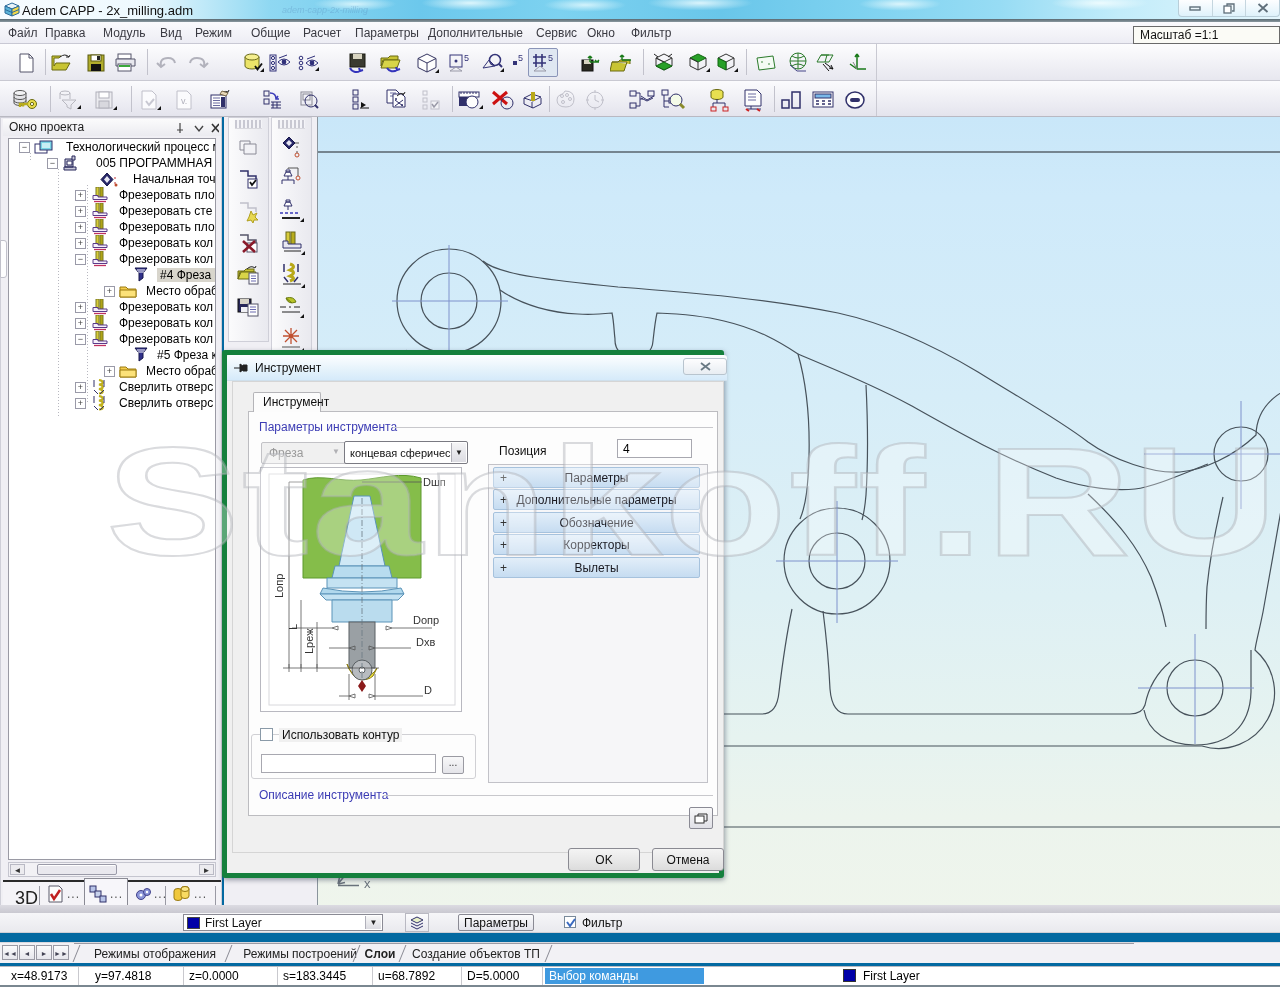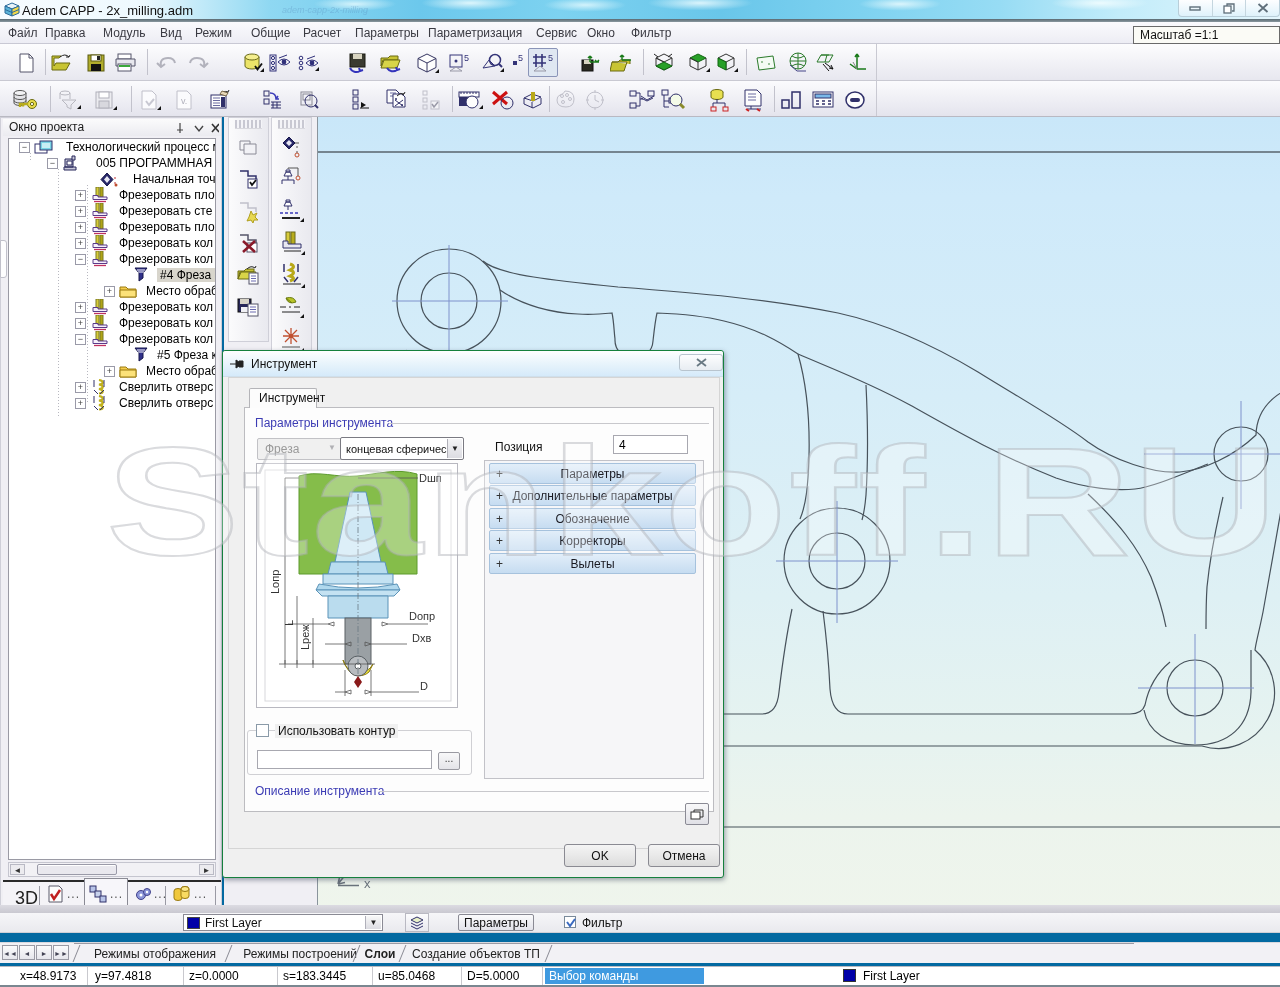--- a/index.html
+++ b/index.html
@@ -52,21 +52,21 @@
 
 #canvas{position:absolute;left:317px;top:117px;width:963px;height:795px;background:linear-gradient(#c9e7f9 0px,#cfeafa 80px,#d6edf8 280px,#def0f4 480px,#e6f3f0 620px,#ecf4ed 700px,#eff5ec 795px);border-left:1px solid #8a949c;overflow:hidden}
 
 #botgrey{position:absolute;left:0;top:905px;width:1280px;height:8px;background:linear-gradient(#dcdbe2,#c9c8d0)}
 #layerbar{position:absolute;left:0;top:913px;width:1280px;height:20px;background:linear-gradient(#f6f6f8,#e9e9ee);border-bottom:1px solid #cfcfd6;font-size:12px;color:#111}
 #tabstrip{position:absolute;left:0;top:942px;width:1280px;height:21px;background:#f2f1f5;border-top:1px solid #d8d8de;font-size:12px;color:#222}
 #statusbar{position:absolute;left:0;top:966px;width:1280px;height:19px;background:#fff;border-top:1px solid #b9b9c0;font-size:12px;color:#000}
 #statusbar .sf{position:absolute;top:0;height:18px;border-right:1px solid #c9c9ce;padding:2px 0 0 4px}
 #botline{position:absolute;left:0;top:985px;width:1280px;height:2px;background:#7a8790}
 
-#dlg{position:absolute;left:222px;top:350px;width:502px;height:528px;background:#f0f0f0;border:1px solid #15803d;border-radius:3px;box-shadow:1px 2px 5px rgba(60,70,90,.5);z-index:20}
+#dlg{position:absolute;left:222px;top:350px;width:502px;height:528px;background:#f0f0f0;border:5px solid #15803d;border-radius:3px;box-shadow:1px 2px 5px rgba(60,70,90,.5);z-index:20}
 #dlgtitle{position:absolute;left:0;top:0;width:500px;height:26px;background:linear-gradient(#fdfeff,#e4f2fb 60%,#d5eafa);border-bottom:1px solid #cfdfeb;border-radius:3px 3px 0 0;font-size:12px;color:#111}
 #dlgclose{position:absolute;left:456px;top:3px;width:44px;height:17px;background:linear-gradient(#fdfdfe,#e8edf2);border:1px solid #b8c4ce;border-radius:3px;display:flex;align-items:center;justify-content:center;color:#5a6a74}
 #dlgbody{position:absolute;left:5px;top:26px;width:492px;height:472px;background:#f0f0f0;border:1px solid #d5d5d5}
 #dtab{position:absolute;left:20px;top:10px;width:68px;height:20px;background:#fcfcfc;border:1px solid #b4b4b8;border-bottom:none;border-radius:2px 2px 0 0;font-size:12px;color:#111;padding:2px 0 0 9px;z-index:2}
 #dpage{position:absolute;left:15px;top:29px;width:470px;height:405px;background:#fdfdfd;border:1px solid #bcbcc0}
 .blab{color:#3c3cb4;font-size:12px;position:absolute}
 .hline{position:absolute;height:1px;background:#c8c8cc}
 .fld{position:absolute;background:#fff;border:1px solid #a8a8b0;font-size:12px;color:#000}
 #ok,#cancel{position:absolute;top:493px;width:72px;height:23px;background:linear-gradient(#f4f4f4,#e9e9e9 50%,#dcdcdc);border:1px solid #8a8a92;border-radius:3px;font-size:12px;color:#111;text-align:center;padding-top:4px}
 
@@ -112,21 +112,21 @@
     </div>
 <div id="menubar">
 <span style="left:8px">Файл</span>
       <span style="left:45px">Правка</span>
       <span style="left:103px">Модуль</span>
       <span style="left:160px">Вид</span>
       <span style="left:195px">Режим</span>
       <span style="left:251px">Общие</span>
       <span style="left:303px">Расчет</span>
       <span style="left:355px">Параметры</span>
-      <span style="left:428px">Параметризация</span>
+      <span style="left:428px">Дополнительные</span>
       <span style="left:536px">Сервис</span>
       <span style="left:587px">Окно</span>
       <span style="left:631px">Фильтр</span>
 </div>
 <div id="scalebox">Масштаб =1:1</div>
 <div id="tb1">
 <div class="grip" style="left:3px"></div>
 <div class="ib" style="left:12px">
         <svg width="22" height="22">
           <path d="M5,2 h9 l4,4 v14 h-13 z" fill="#fff" stroke="#55556a"></path>
@@ -910,25 +910,25 @@
   <div class="stab" style="left:82px;width:146px">Режимы отображения</div>
   <div class="tdiv" style="left:228px"></div>
   <div class="stab" style="left:240px;width:120px">Режимы построений</div>
   <div class="tdiv" style="left:356px"></div>
   <div class="stab sel" style="left:360px;width:40px">Слои</div>
   <div class="tdiv" style="left:402px"></div>
   <div class="stab" style="left:406px;width:140px">Создание объектов ТП</div>
   <div class="tdiv" style="left:548px"></div>
 </div>
 <div id="statusbar">
-<div class="sf" style="left:16px;width:72px">x=48.9173</div>
+<div class="sf" style="left:7px;width:72px">x=48.9173</div>
 <div class="sf" style="left:91px;width:93px">y=97.4818</div>
 <div class="sf" style="left:185px;width:93px">z=0.0000</div>
 <div class="sf" style="left:279px;width:94px">s=183.3445</div>
-<div class="sf" style="left:374px;width:88px">u=85.0468</div>
+<div class="sf" style="left:374px;width:88px">u=68.7892</div>
 <div class="sf" style="left:463px;width:80px">D=5.0000</div>
 <div style="position:absolute;left:545px;top:1px;width:159px;height:16px;background:#3f9ae0;color:#fff;padding:1px 0 0 4px">Выбор команды</div>
 <div style="position:absolute;left:843px;top:2px;width:13px;height:13px;background:#0000a8;border:1px solid #333"></div>
 <span style="position:absolute;left:863px;top:2px">First Layer</span>
 </div>
 <div id="botline"></div>
 <div id="dlg">
  <div id="dlgtitle">
   <svg style="position:absolute;left:6px;top:6px" width="18" height="14">
           <path d="M1,7 h6 M7,3 v8 l3,-2 v-4 z M10,4 h4 v6 h-4" fill="#222" stroke="#222"></path>

